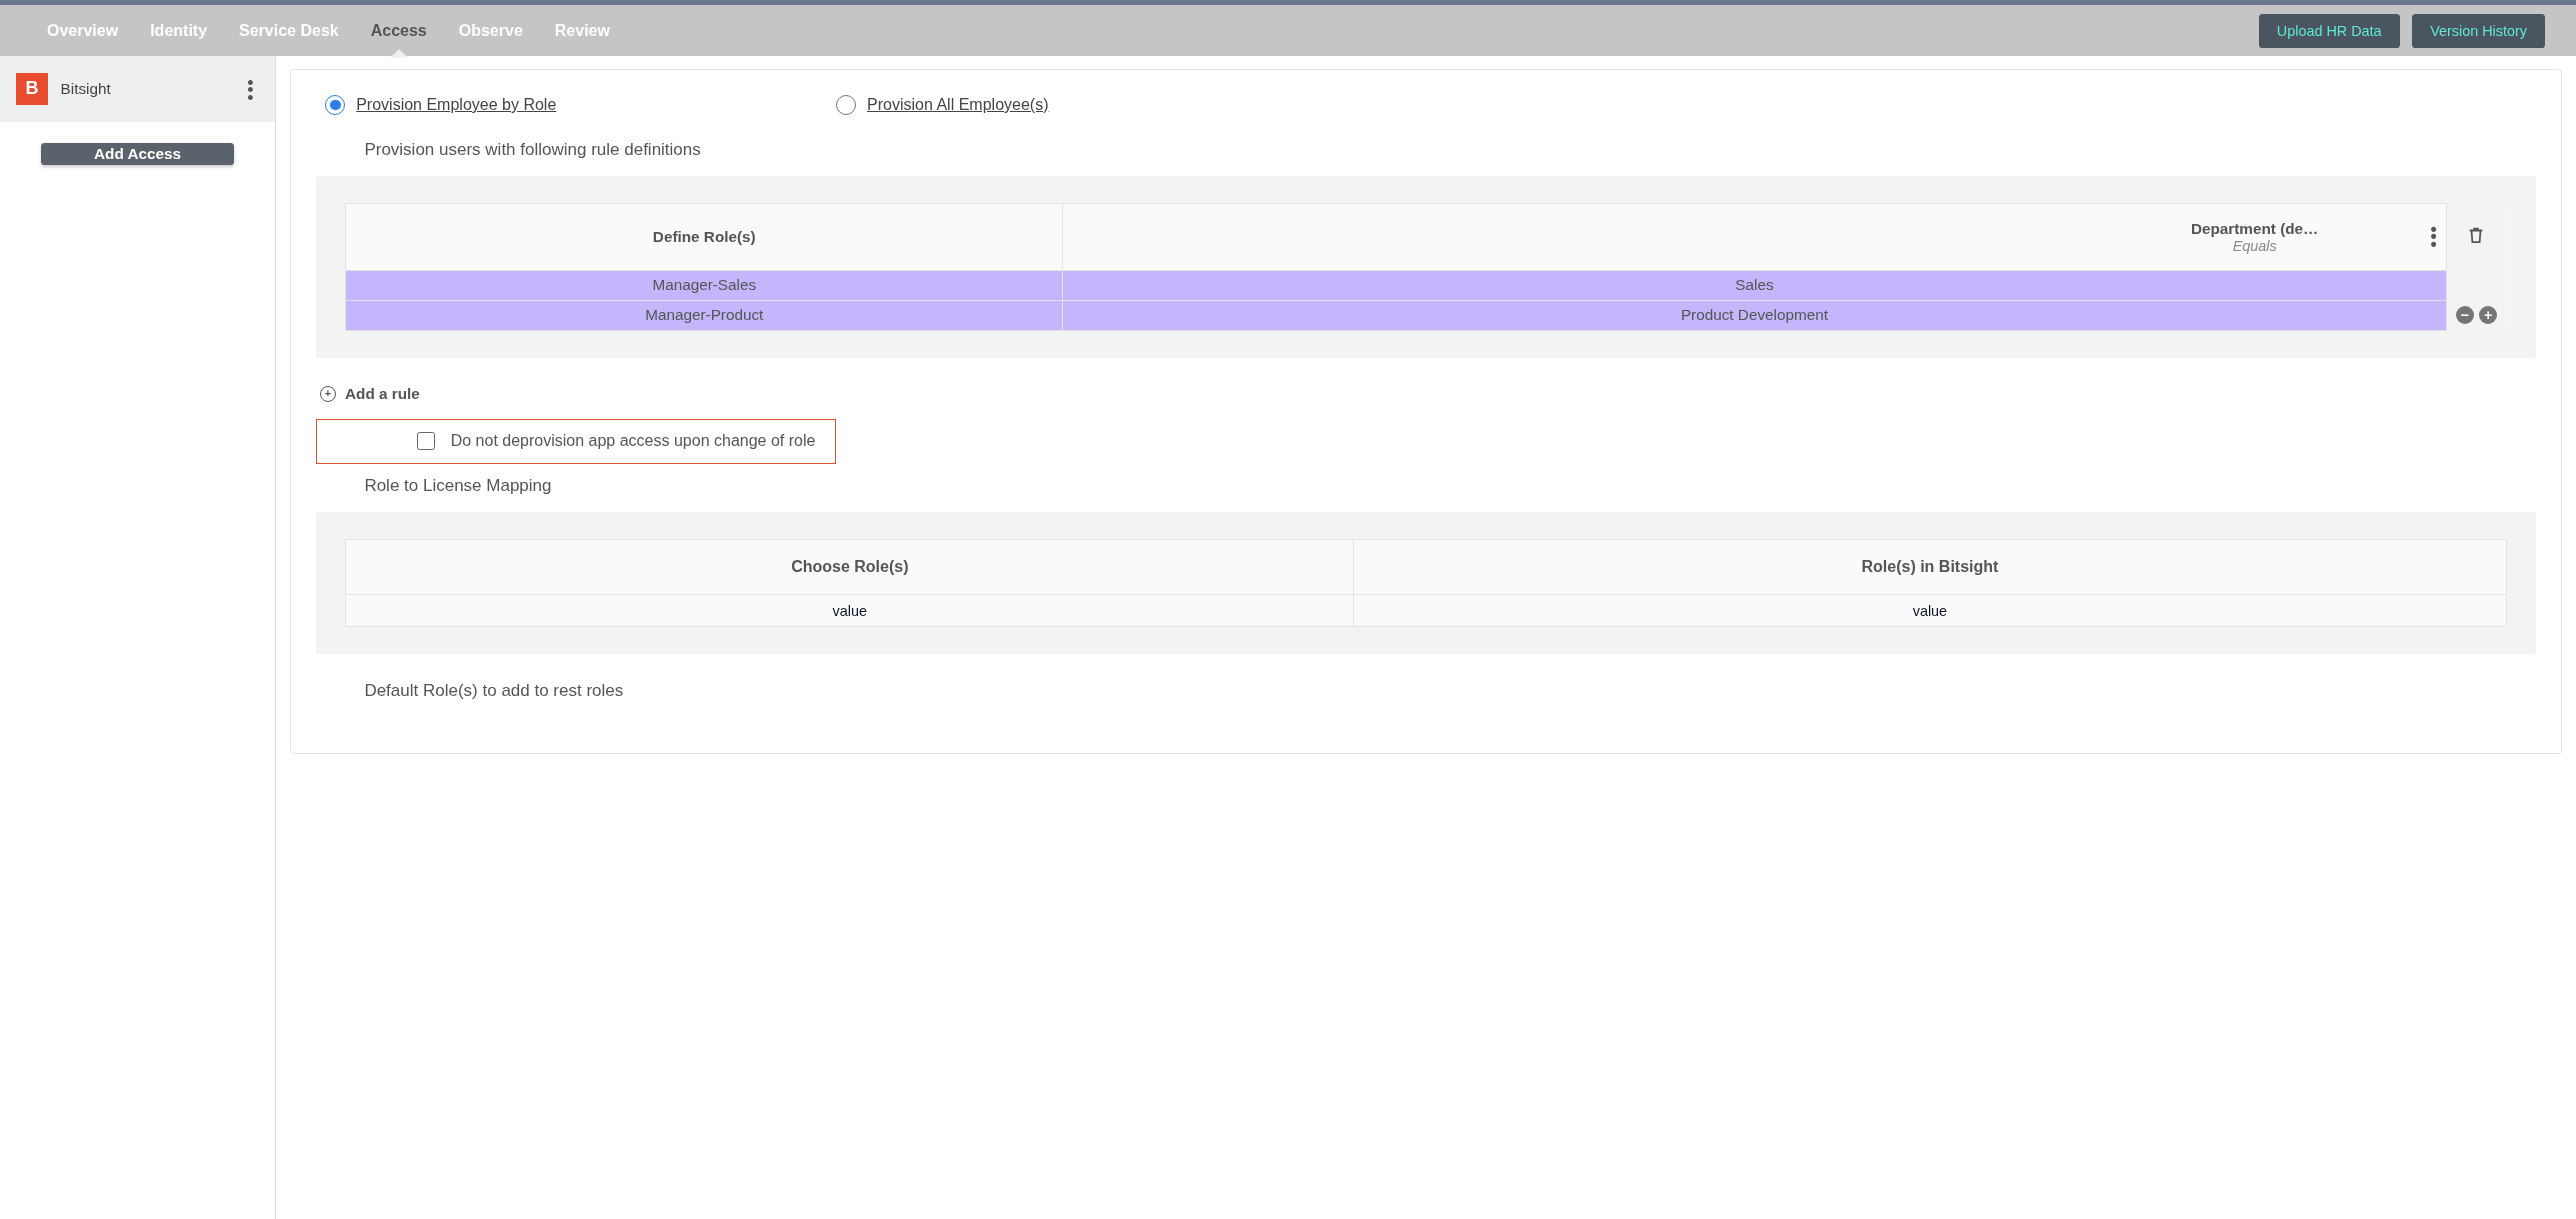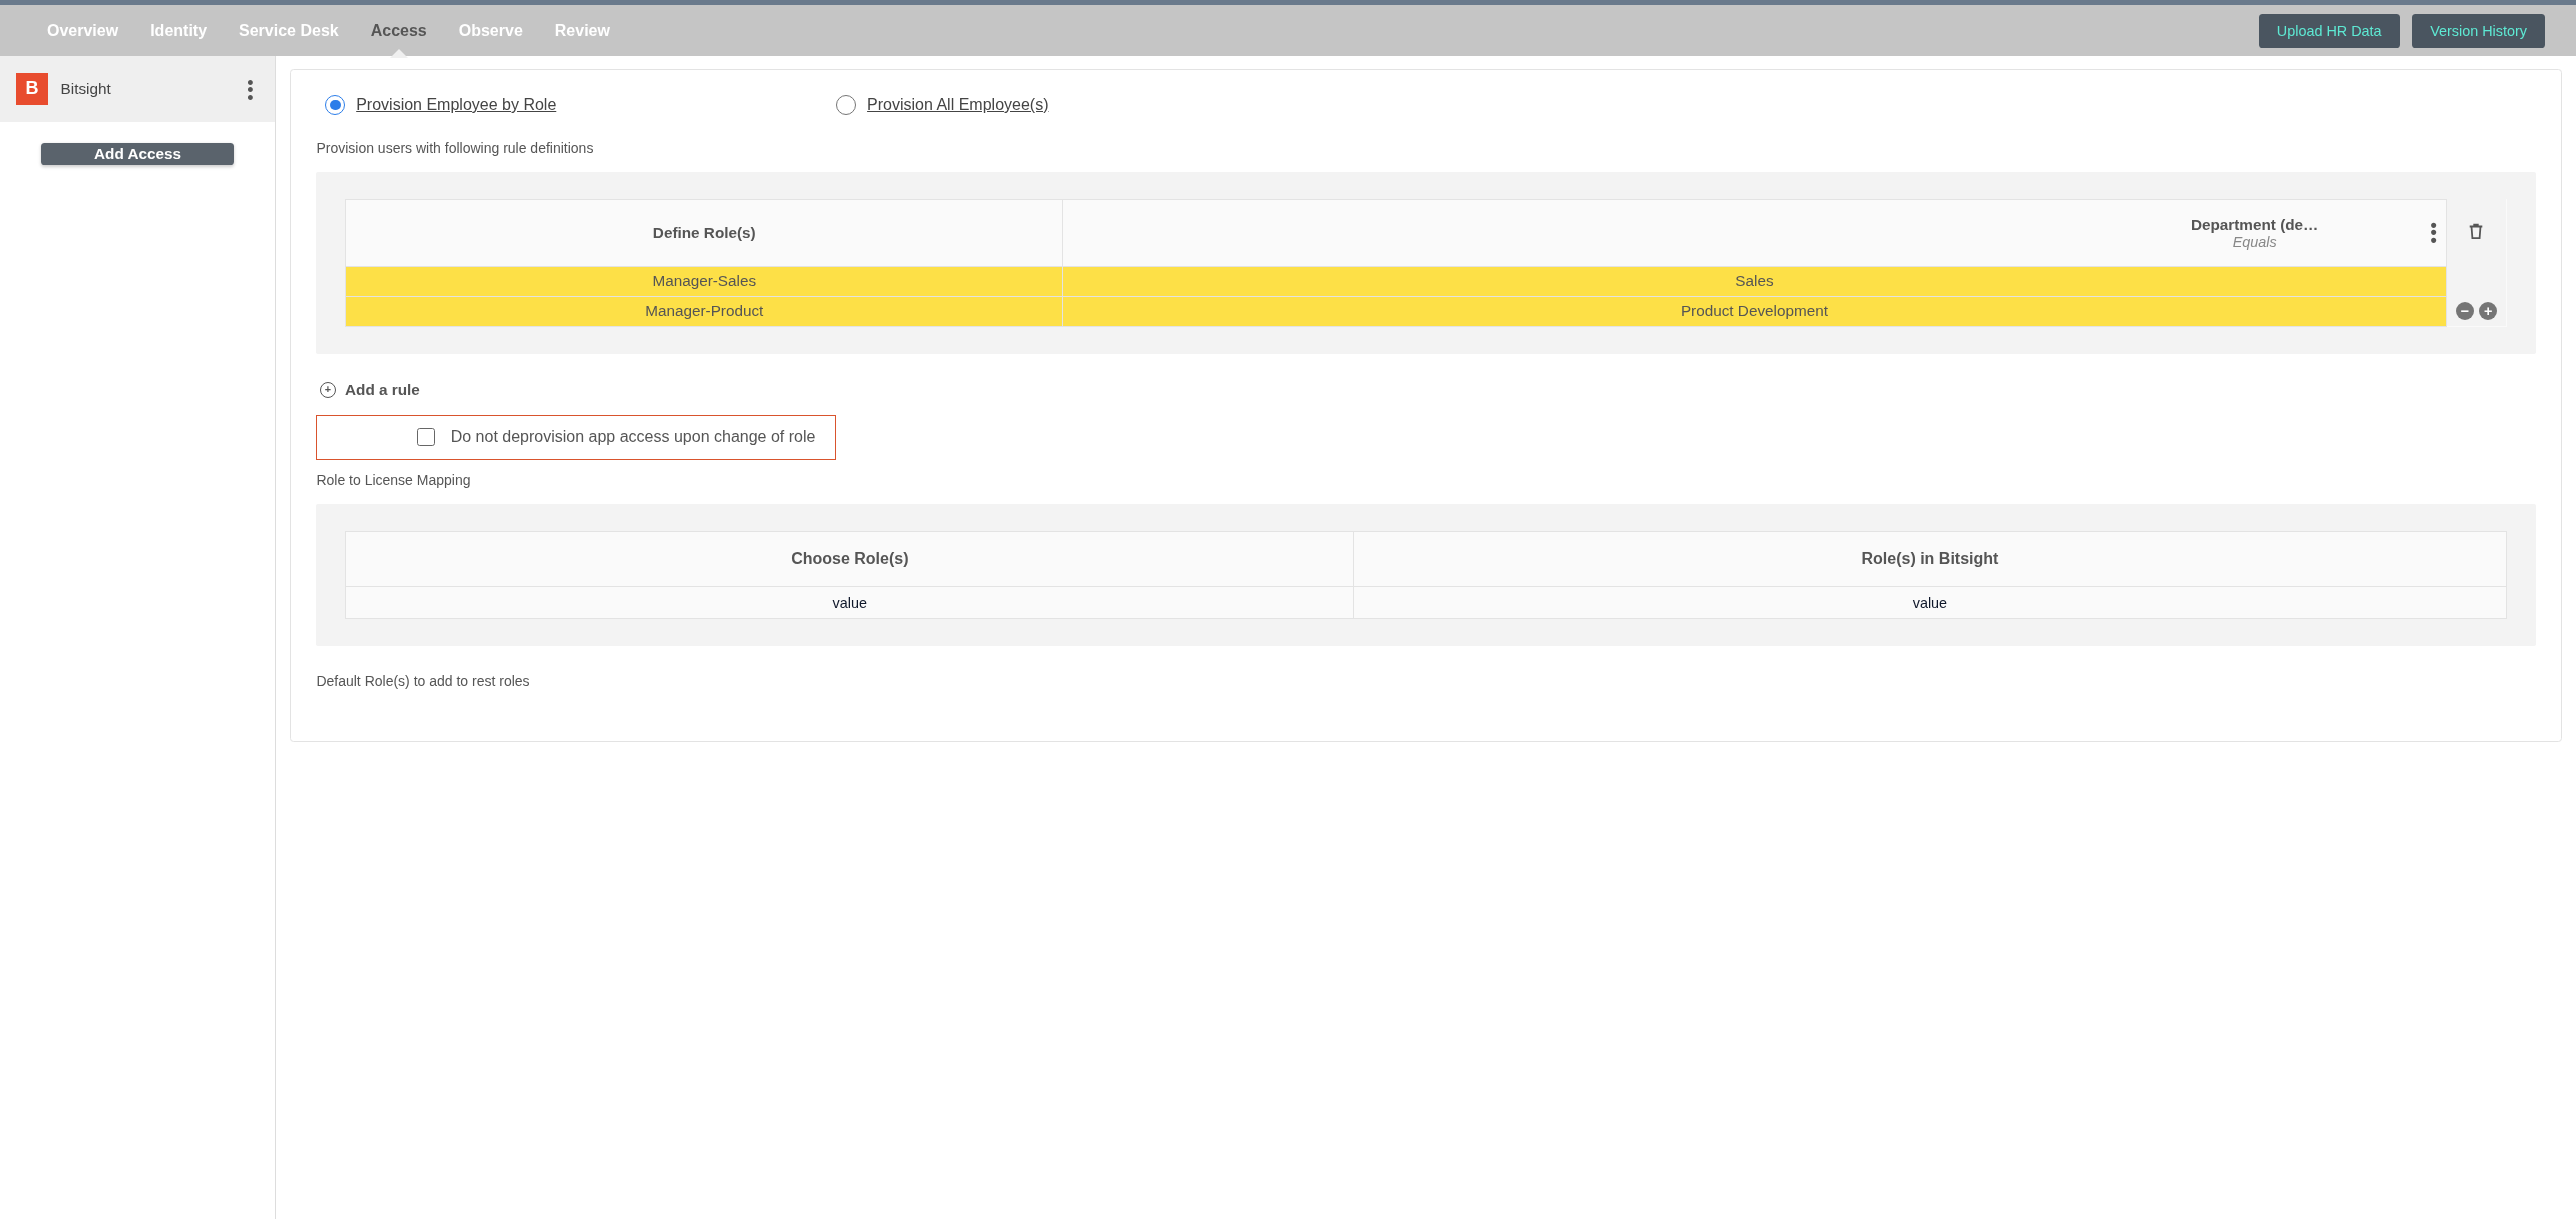--- a/index.html
+++ b/index.html
@@ -163,23 +163,24 @@
       height: 10.8px;
       border-radius: 50%;
       background: #2b7de9;
     }
     .radio-label {
       font-size: 16px;
       color: #444;
       text-decoration: underline;
     }
     .section-title {
-      font-size: 14px;
+      font-size: 17px;
       color: #555;
       margin-bottom: 16px;
+      margin-left: 48px;
     }
     .rule-panel {
       background: #f3f3f3;
       padding: 27px 29px;
       border-radius: 1.8px;
       margin-bottom: 27px;
     }
     .rule-table {
       width: 100%;
       border-collapse: collapse;
@@ -198,21 +199,21 @@
     }
     .th-sub {
       font-weight: 400;
       font-style: italic;
       color: #888;
       font-size: 14.4px;
     }
     .rule-table td {
       padding: 5.4px 9px;
       color: #555;
-      background: #fde047;
+      background: #c4b5fd;
     }
     .th-actions {
       width: 54px;
       background: #f3f3f3 !important;
       border: none !important;
     }
     .td-actions {
       width: 54px;
       background: #f3f3f3 !important;
       border: none !important;

